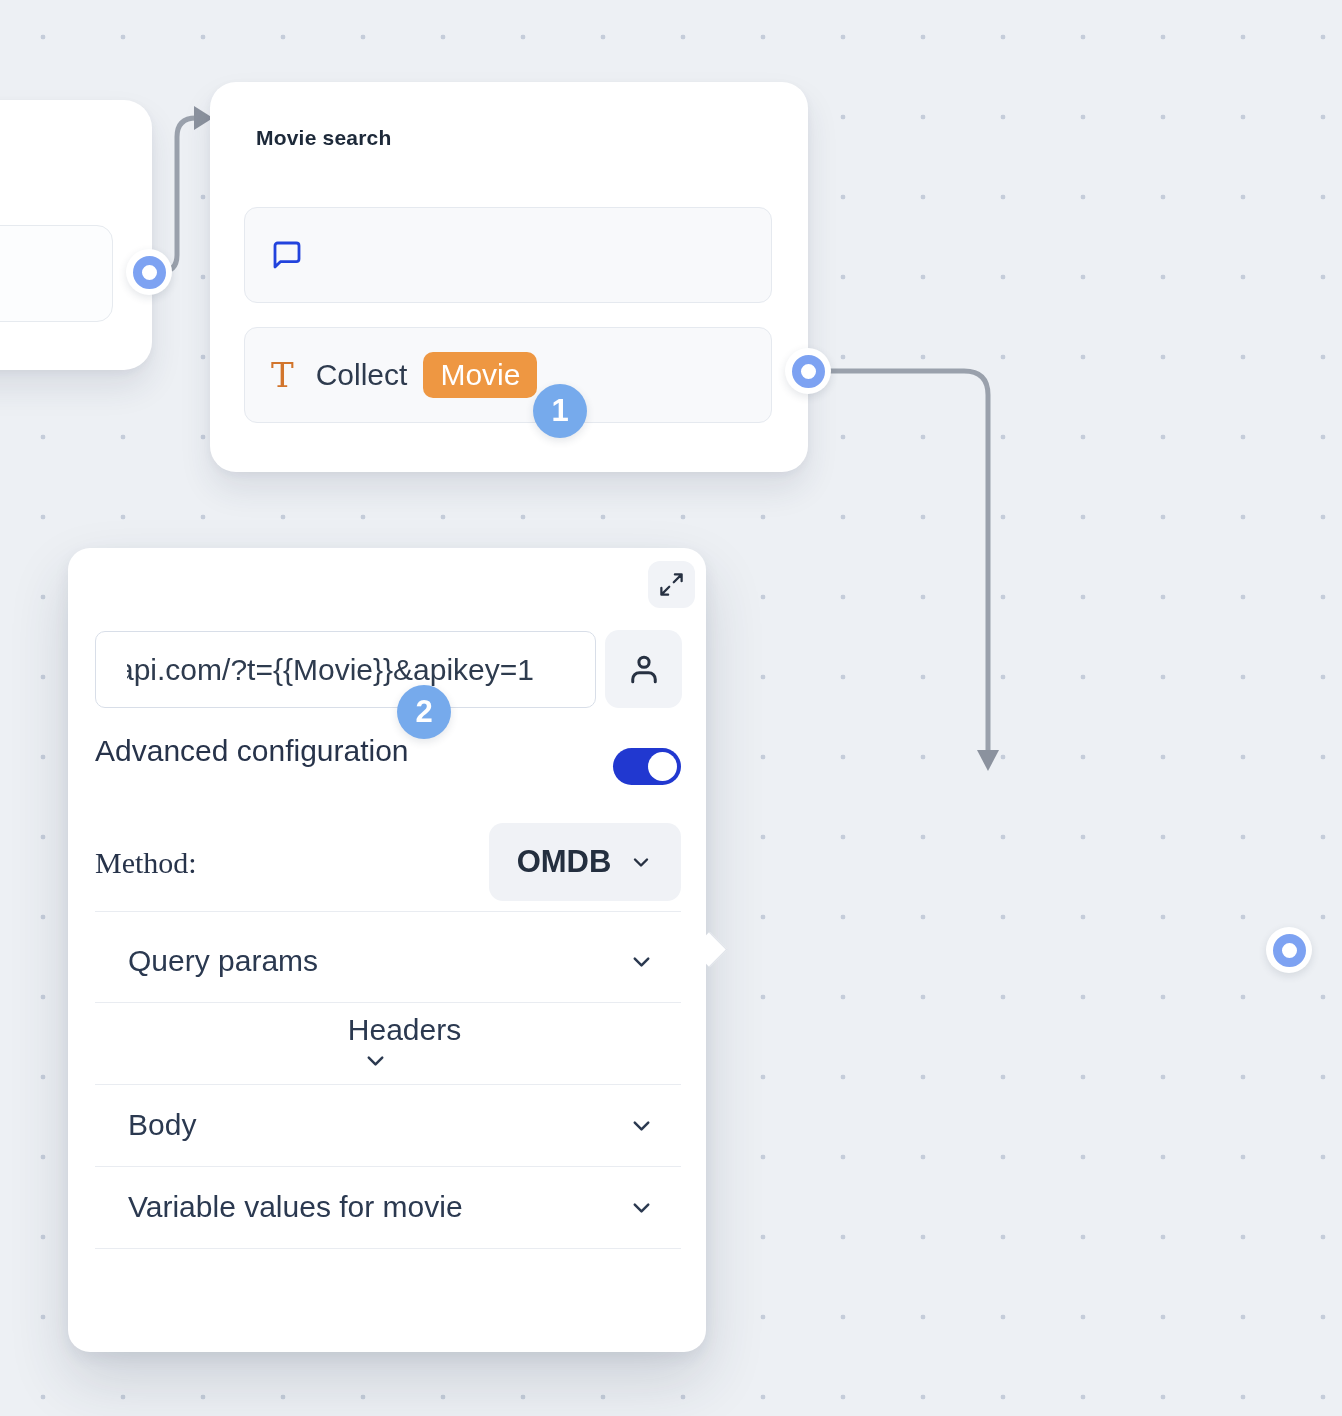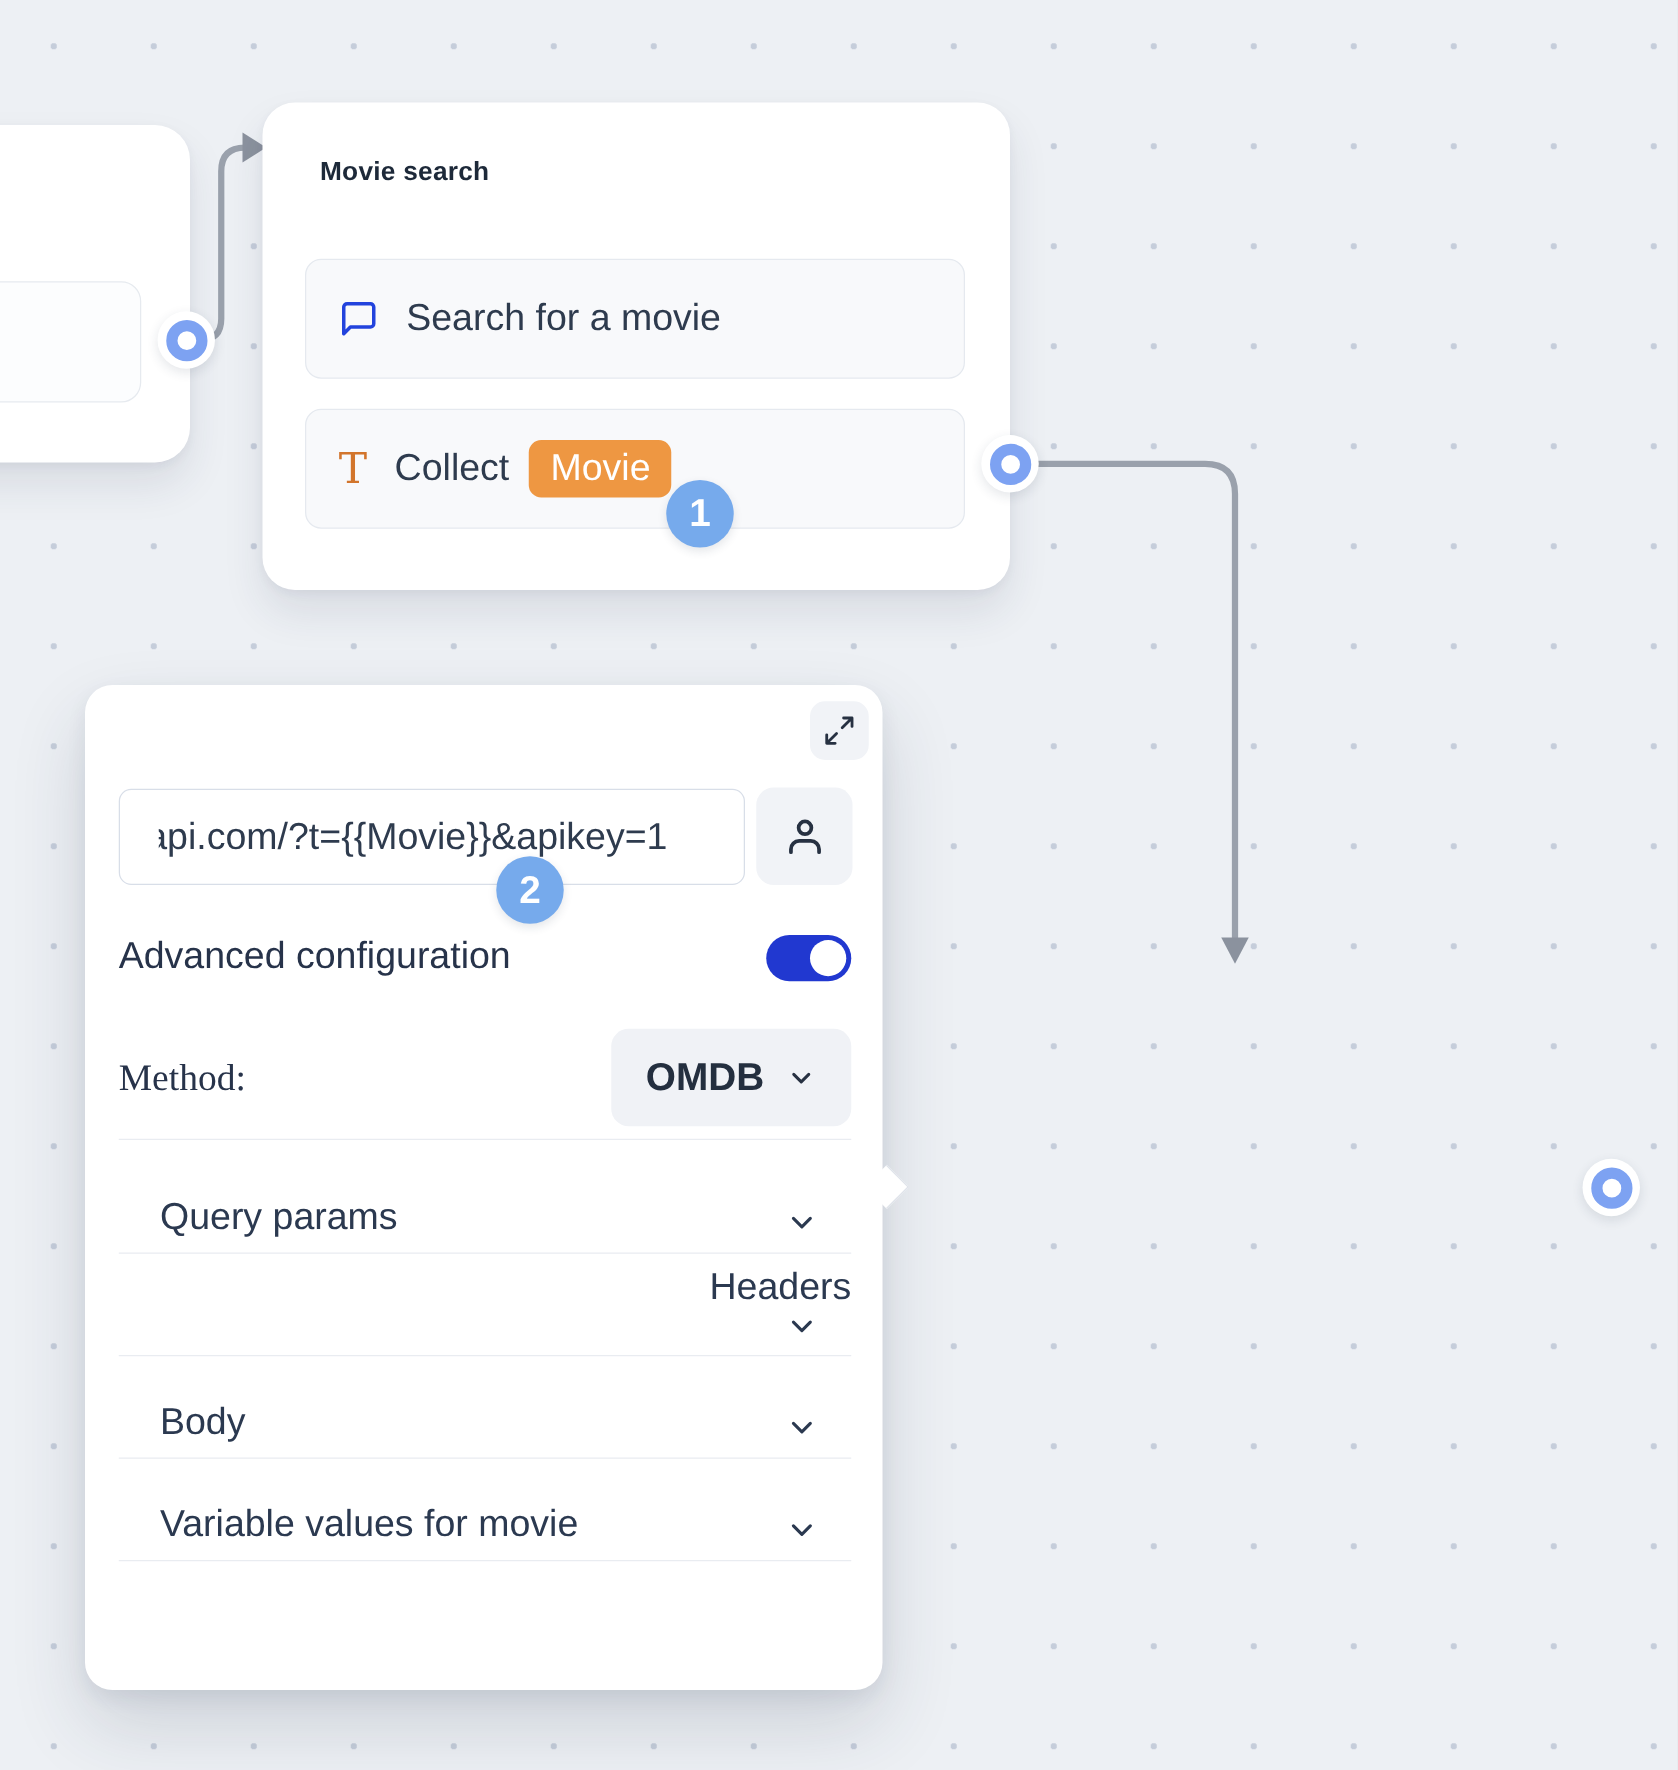--- a/index.html
+++ b/index.html
@@ -50,21 +50,21 @@
     position:absolute;left:545px;top:200px;width:68px;height:37px;border-radius:19px;
     background:#2138d0;
   }
   .toggle .knob{position:absolute;right:4px;top:4px;width:29px;height:29px;border-radius:50%;background:#fff;}
   .dropdown{
     position:absolute;left:421px;top:275px;width:192px;height:78px;background:#f0f2f6;border-radius:14px;
     display:flex;align-items:center;justify-content:center;gap:18px;
     font-size:31px;font-weight:700;color:#242f3f;
   }
   .divider{position:absolute;left:27px;width:586px;height:0;border-top:1.5px solid #e9ecf1;}
-  .section-row{position:absolute;left:27px;width:586px;height:60px;display:flex;align-items:flex-end;}
+  .section-row{position:absolute;left:27px;width:586px;height:60px;display:flex;align-items:center;}
   .section-row .lbl{margin-left:33px;font-size:30px;color:#2b3950;flex:1;}
   .section-row .chev{margin-right:26px;display:flex;}
   .test-btn{
     position:absolute;left:27px;top:729px;width:586px;height:75px;background:#2440d4;
     border-radius:14px 14px 0 0;display:flex;align-items:center;justify-content:center;
     color:#ffffff;font-size:31px;font-weight:700;border:none;
   }
   .pointer{
     position:absolute;left:697px;top:937px;width:24px;height:24px;background:#fff;z-index:36;
     transform:rotate(45deg);border-top:1.5px solid #dfe3ea;border-right:1.5px solid #dfe3ea;
@@ -96,21 +96,20 @@
 
   <div class="node" style="left:210px;top:82px;width:598px;height:390px;">
     <div class="node-title" style="left:46px;top:44px;">Movie search</div>
 
     <div class="block" style="left:34px;top:125px;width:528px;height:96px;">
       <span class="ic">
         <svg width="32" height="32" viewBox="0 0 24 24" fill="none" stroke="#2243dd" stroke-width="2.1" stroke-linecap="round" stroke-linejoin="round">
           <path d="M21 15a2 2 0 0 1-2 2H7l-4 4V5a2 2 0 0 1 2-2h14a2 2 0 0 1 2 2z"></path>
         </svg>
       </span>
-      <span>Search for a movie</span>
     </div>
 
     <div class="block" style="left:34px;top:245px;width:528px;height:96px;">
       <span class="ic t-glyph">T</span>
       <span style="margin-right:-6px;">Collect</span>
       <span class="var-badge">Movie</span>
     </div>
   </div>
 
 
@@ -142,21 +141,21 @@
 
     <div class="icon-btn" style="left:537px;top:82px;width:77px;height:78px;border-radius:14px;">
       <span style="display:flex;">
         <svg width="36" height="36" viewBox="0 0 24 24" fill="none" stroke="#273142" stroke-width="2" stroke-linecap="round" stroke-linejoin="round">
           <circle cx="12" cy="7.5" r="3.4"></circle>
           <path d="M19.5 20.5 v-1.6 a4.4 4.4 0 0 0-4.4-4.4 H8.9 a4.4 4.4 0 0 0-4.4 4.4 v1.6"></path>
         </svg>
       </span>
     </div>
 
-    <div class="row-label" style="left:27px;top:200px;">Advanced configuration</div>
+    <div class="row-label" style="left:27px;top:186px;">Advanced configuration</div>
     <div class="toggle">
       <div class="knob"></div>
     </div>
 
     <div class="row-label" style="left:27px;top:298px;font-family:Liberation Serif, serif;">Method:</div>
     <div class="dropdown">
       <span>OMDB</span>
       <span style="display:flex;">
         <svg width="24" height="24" viewBox="0 0 24 24" fill="none" stroke="#273142" stroke-width="2.4" stroke-linecap="round" stroke-linejoin="round">
           <path d="M6 9.5 l6 6 6-6"></path>

